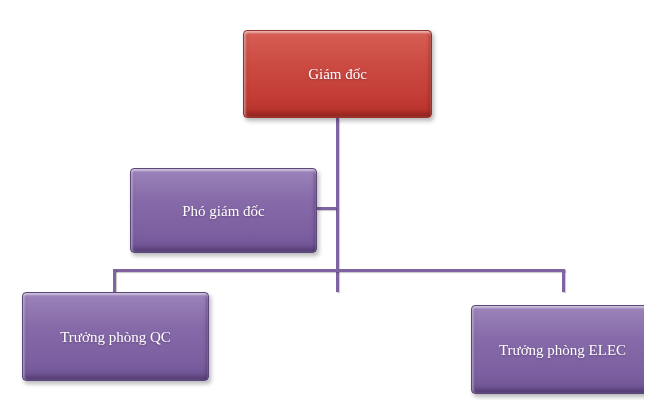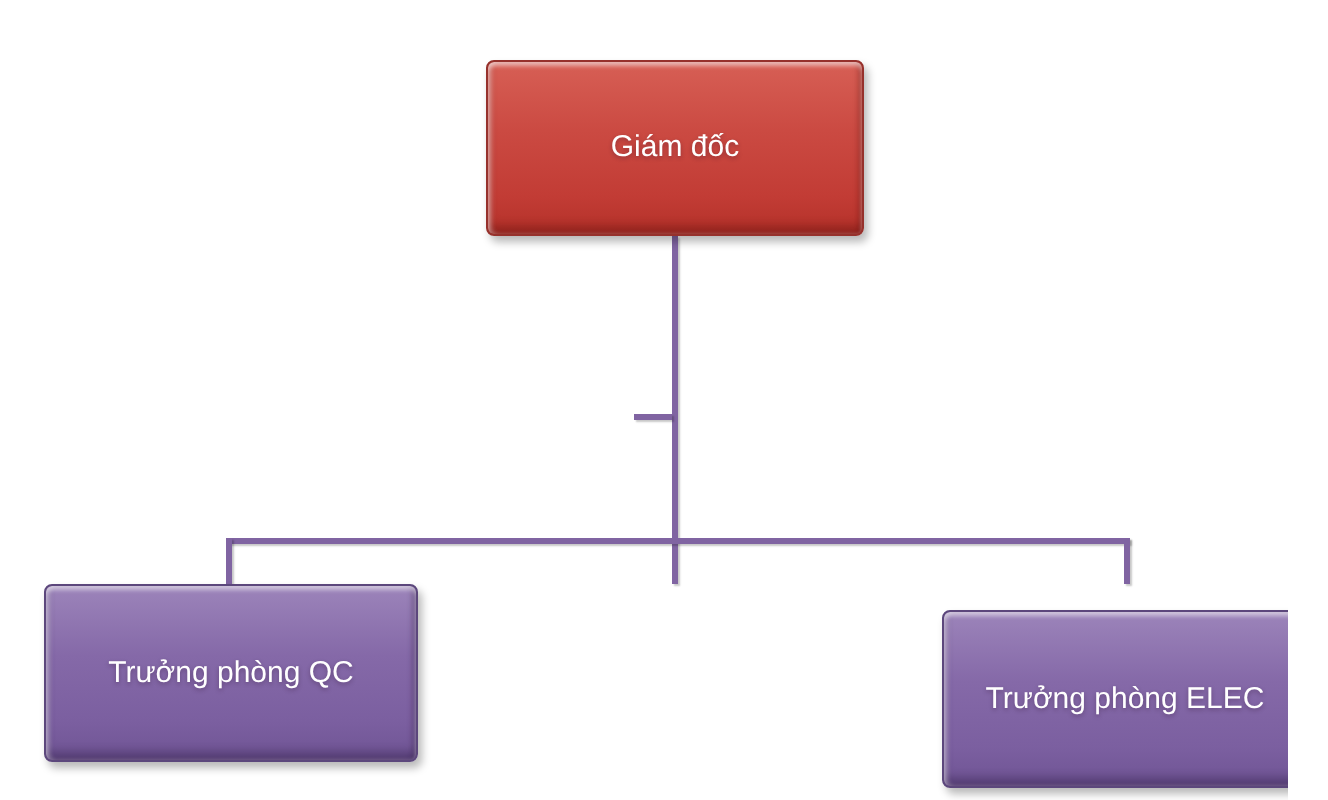--- a/index.html
+++ b/index.html
@@ -6,21 +6,21 @@
     margin: 0;
     padding: 0;
     background: #ffffff;
   }
   #canvas {
     position: relative;
     width: 644px;
     height: 400px;
     background: #ffffff;
     overflow: hidden;
-    font-family: Liberation Sans, sans-serif;
+    font-family: Liberation Serif, serif;
   }
   .node {
     position: absolute;
     display: flex;
     align-items: center;
     justify-content: center;
     text-align: center;
     color: #ffffff;
     font-size: 15px;
     line-height: 1.2;
@@ -74,20 +74,23 @@
   <div class="connector" id="conn-main-vertical"></div>
   <div class="connector" id="conn-assistant-stub"></div>
   <div class="connector" id="conn-horizontal"></div>
   <div class="connector" id="conn-drop-left"></div>
   <div class="connector" id="conn-drop-right"></div>
 
   <div class="node red" id="node-giam-doc">
     <span>Giám đốc</span>
   </div>
 
+  <div class="node purple" id="node-pho-giam-doc">
+    <span>Phó giám đốc</span>
+  </div>
 
   <div class="node purple" id="node-truong-phong-qc">
     <span>Trưởng phòng QC</span>
   </div>
 
 
   <div class="node purple" id="node-truong-phong-elec">
     <span>Trưởng phòng ELEC</span>
   </div>
 

